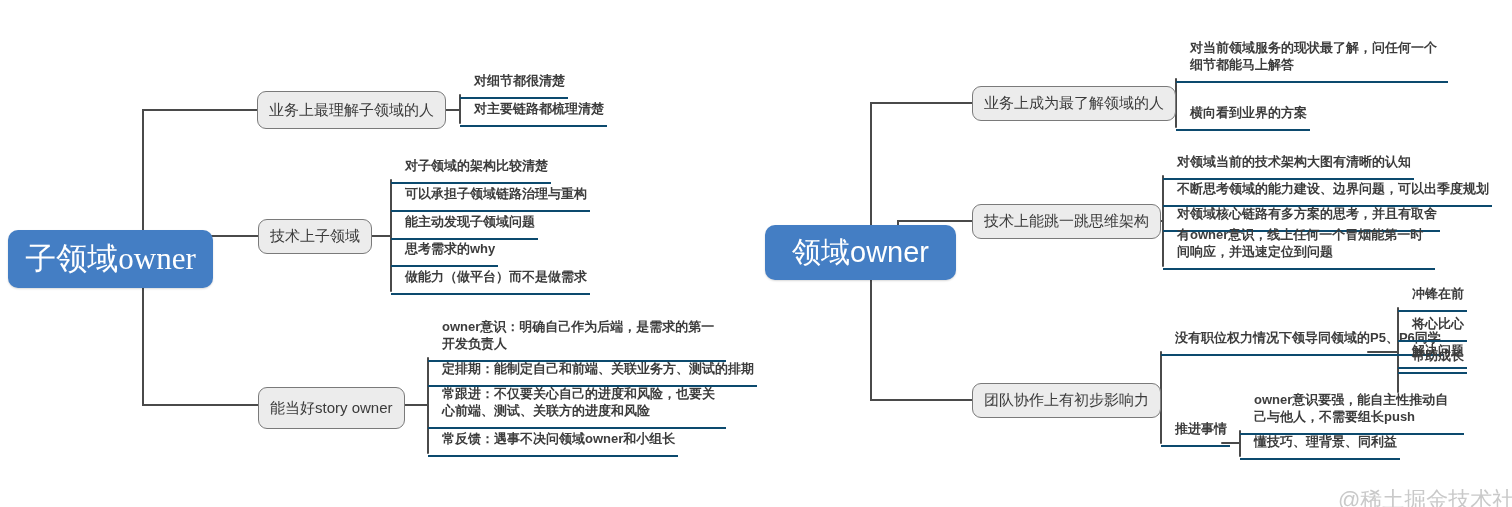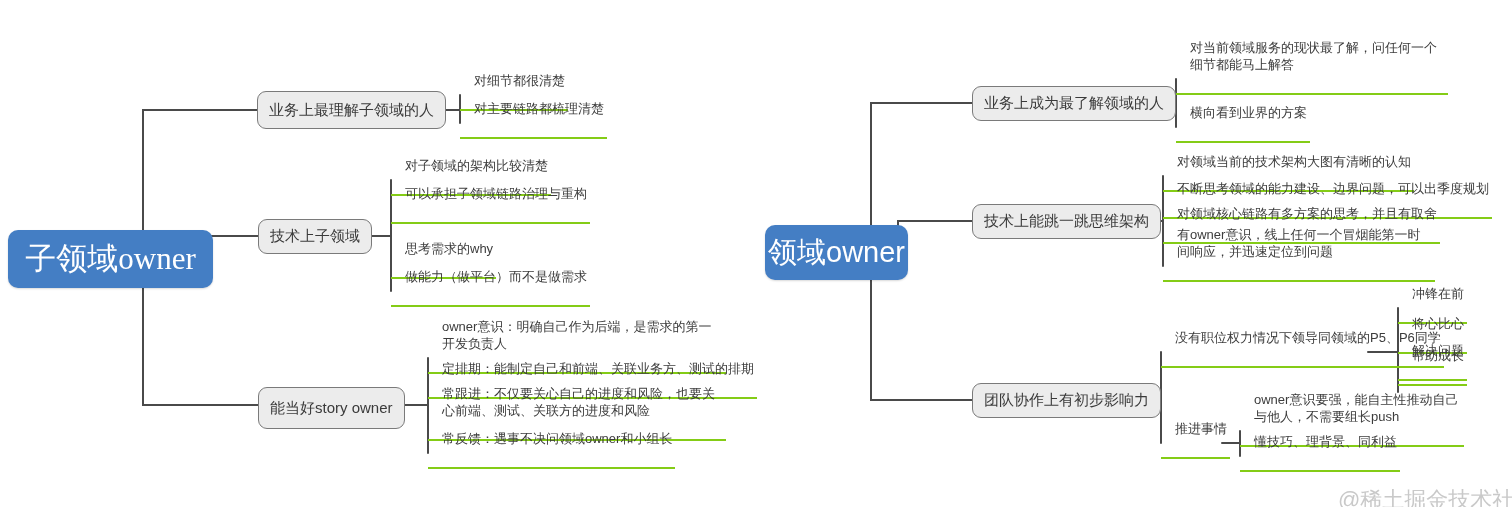--- a/index.html
+++ b/index.html
@@ -14,42 +14,43 @@
   .root{
     position:absolute;
     background:#447EC4;
     border-radius:10px;
     color:#ffffff;
     display:flex;align-items:center;justify-content:center;
     white-space:nowrap;
     box-shadow:0 1px 2px rgba(0,0,0,0.15);
   }
   .root.left{left:8px;top:230px;width:205px;height:58px;font-size:31px;font-family:Liberation Serif, serif;}
-  .root.right{left:765px;top:225px;width:143px;height:55px;font-size:29px;}
+  .root.right{left:765px;top:225px;width:191px;height:55px;font-size:29px;}
   .branch{
     position:absolute;
     background:#ECECEC;
     border:1.5px solid #7A7A7A;
     border-radius:9px;
     color:#3A3A3A;
     font-size:15px;
     display:flex;align-items:center;
     padding:4px 11px;
     white-space:nowrap;
     box-sizing:border-box;
   }
   .leaf{
     position:absolute;
     font-size:13px;
     line-height:17px;
     color:#3C3C3C;
-    padding:0 3px 20px 14px;
-    border-bottom:2px solid #84cc16;
+    padding:0 3px 8px 14px;
+    border-bottom:2px solid #0c4a6e;
     white-space:nowrap;
     box-sizing:border-box;
+    font-weight:bold;
   }
   .leaf.wrap{white-space:normal;}
   .watermark{
     position:absolute;
     left:1338px;top:475px;
     font-size:22px;
     color:#C9C9C9;
     white-space:nowrap;
     margin-top:10px;
   }
@@ -82,20 +83,21 @@
 
   <div class="root left">子领域owner</div>
 
   <div class="branch" style="left:257px;top:91px;height:38px">业务上最理解子领域的人</div>
   <div class="leaf" style="left:460px;top:72px">对细节都很清楚</div>
   <div class="leaf" style="left:460px;top:100px">对主要链路都梳理清楚</div>
 
   <div class="branch" style="left:258px;top:219px;height:35px">技术上子领域</div>
   <div class="leaf" style="left:391px;top:157px">对子领域的架构比较清楚</div>
   <div class="leaf" style="left:391px;top:185px">可以承担子领域链路治理与重构</div>
+  <div class="leaf" style="left:391px;top:213px">能主动发现子领域问题</div>
   <div class="leaf" style="left:391px;top:240px">思考需求的why</div>
   <div class="leaf" style="left:391px;top:268px">做能力（做平台）而不是做需求</div>
 
   <div class="branch" style="left:258px;top:387px;height:42px">能当好story owner</div>
   <div class="leaf wrap" style="left:428px;top:318px;width:298px">owner意识：明确自己作为后端，是需求的第一开发负责人</div>
   <div class="leaf" style="left:428px;top:360px">定排期：能制定自己和前端、关联业务方、测试的排期</div>
   <div class="leaf wrap" style="left:428px;top:385px;width:298px">常跟进：不仅要关心自己的进度和风险，也要关心前端、测试、关联方的进度和风险</div>
   <div class="leaf" style="left:428px;top:430px">常反馈：遇事不决问领域owner和小组长</div>
 
   <div class="root right">领域owner</div>

